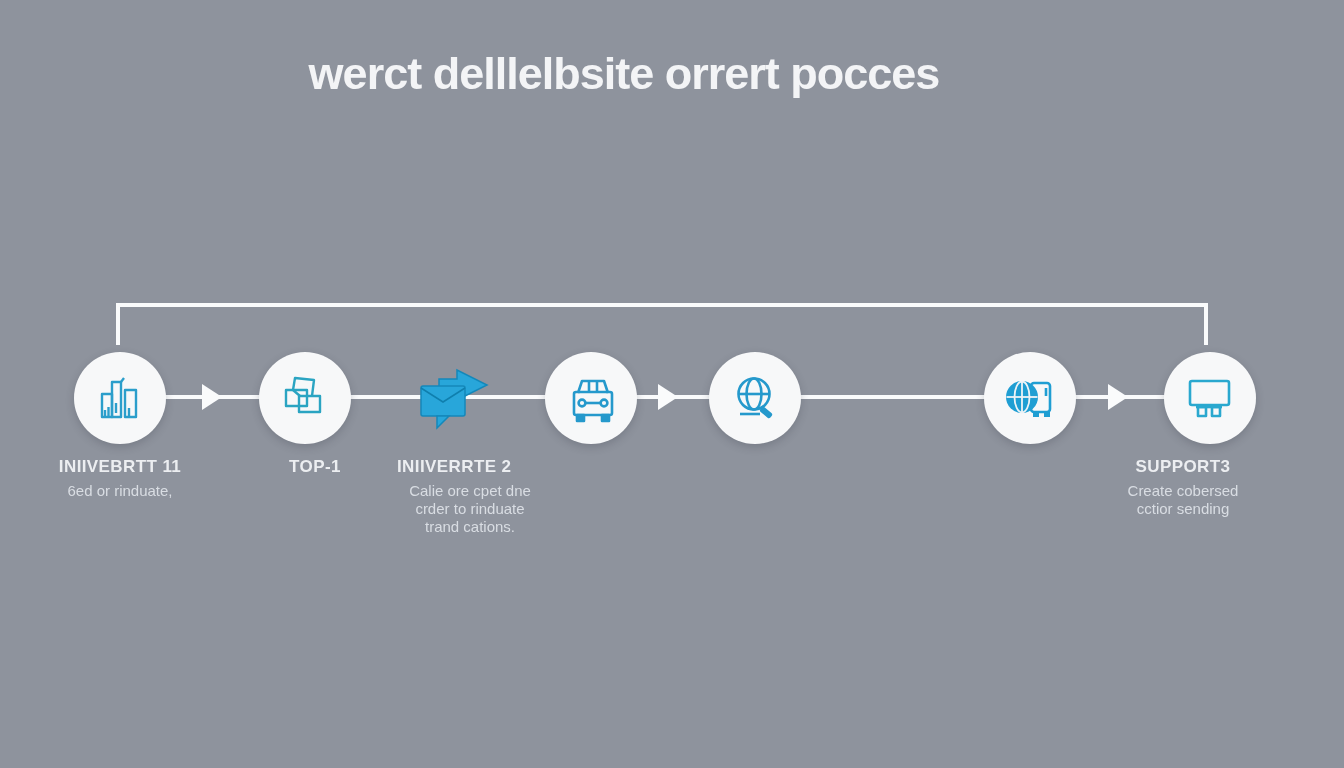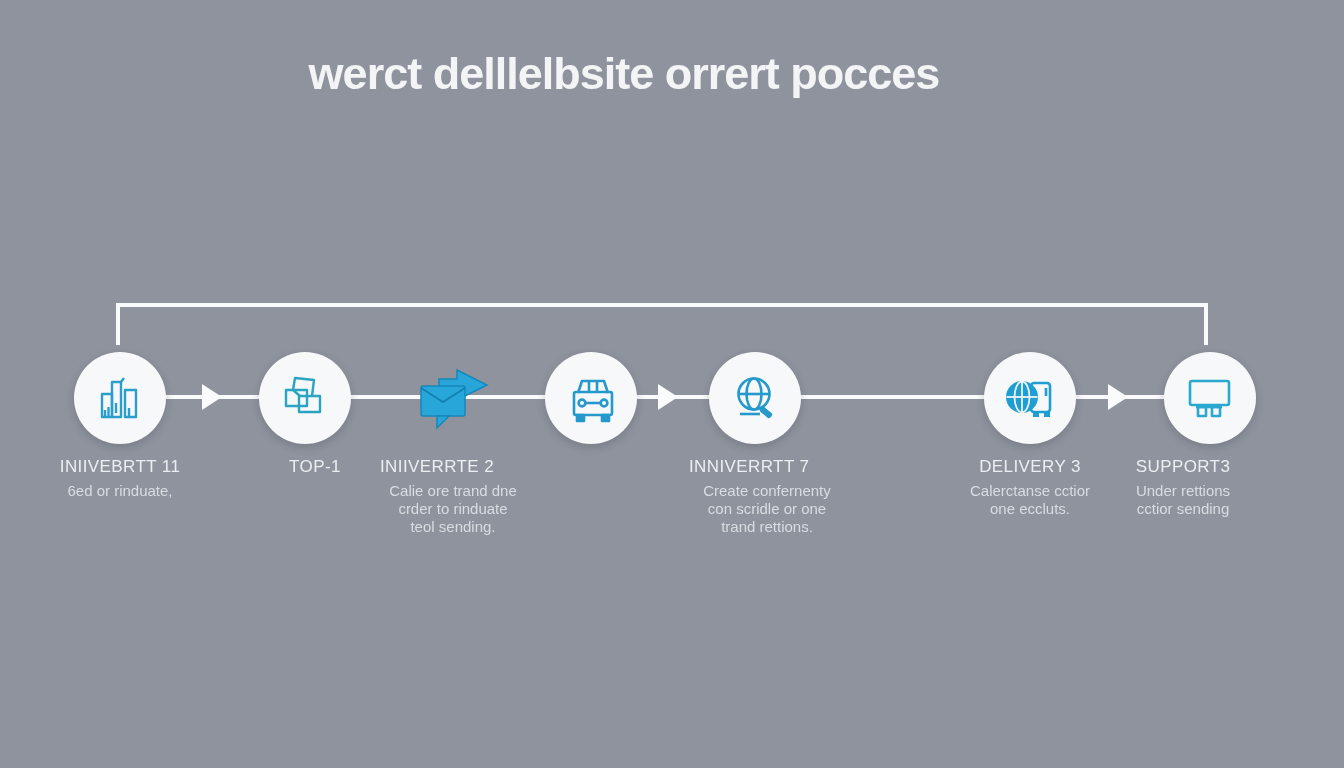--- a/index.html
+++ b/index.html
@@ -39,21 +39,21 @@
   .circle{
     position:absolute;top:352px;width:92px;height:92px;
     border-radius:50%;background:#f7f8f9;
     box-shadow:0 3px 8px rgba(40,45,60,0.22);
     display:flex;align-items:center;justify-content:center;
   }
   .env{position:absolute;left:413px;top:368px;}
   .label{position:absolute;top:457px;}
   .label.center{text-align:center;}
   .label .h{
-    font-weight:normal;font-size:17px;letter-spacing:0.4px;
+    font-weight:bold;font-size:17px;letter-spacing:0.4px;
     color:#eceef1;margin-bottom:5px;
   }
   .label .l{
     font-size:15px;line-height:18px;color:#d9dde3;text-align:center;
   }
   .label.left .h{padding-left:7px;}
 </style>
 </head>
 <body>
 
@@ -161,39 +161,28 @@
 
   <div class="label center" style="left:30px;width:180px">
     <div class="h">INIIVEBRTT 11</div>
     <div class="l">6ed or rinduate,</div>
   </div>
 
   <div class="label center" style="left:255px;width:120px">
     <div class="h">TOP-1</div>
   </div>
 
-  <div class="label left" style="left:373px;width:160px">
+  <div class="label left" style="left:390px;width:160px">
     <div class="h">INIIVERRTE 2</div>
-    <div class="l">Calie ore trand dne</div>
+    <div class="l">Calie ore cpet dne</div>
     <div class="l">crder to rinduate</div>
-    <div class="l">teol sending.</div>
+    <div class="l">trand cations.</div>
   </div>
 
-  <div class="label left" style="left:682px;width:170px">
-    <div class="h">INNIVERRTT 7</div>
-    <div class="l">Create confernenty</div>
-    <div class="l">con scridle or one</div>
-    <div class="l">trand rettions.</div>
-  </div>
 
-  <div class="label center" style="left:950px;width:160px">
-    <div class="h">DELIVERY 3</div>
-    <div class="l">Calerctanse cctior</div>
-    <div class="l">one eccluts.</div>
-  </div>
 
   <div class="label center" style="left:1101px;width:164px">
     <div class="h">SUPPORT3</div>
-    <div class="l">Under rettions</div>
+    <div class="l">Create cobersed</div>
     <div class="l">cctior sending</div>
   </div>
 
 </div>
 
 </body></html>

